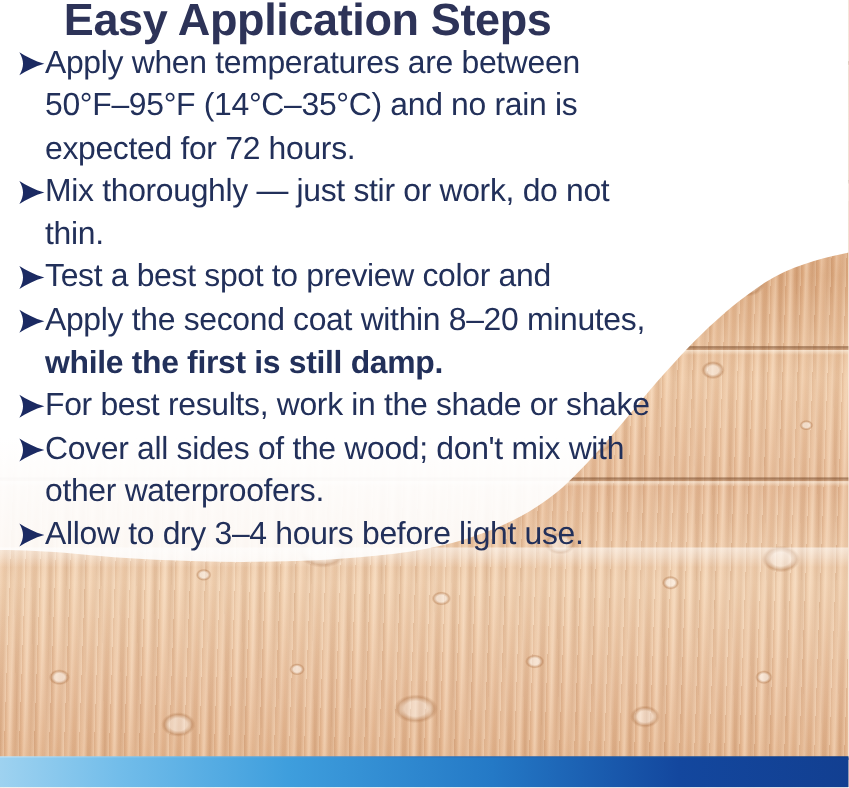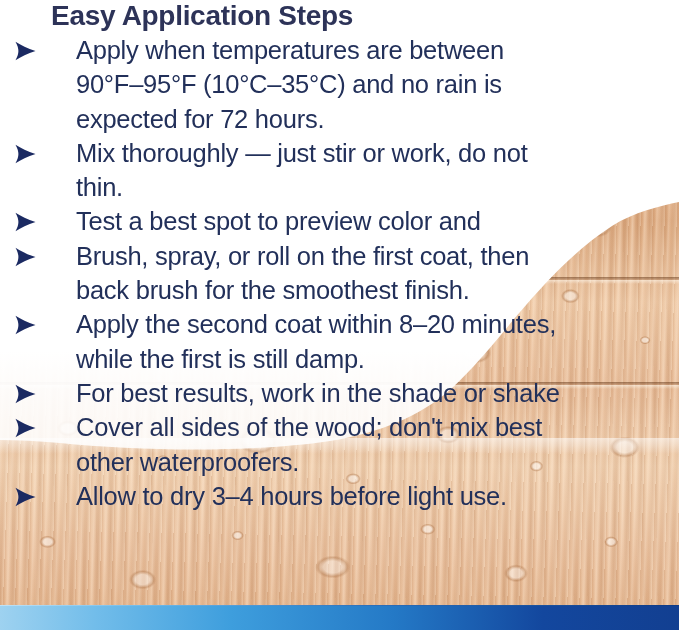--- a/index.html
+++ b/index.html
@@ -110,35 +110,35 @@
   #blue-band-top {
     position:absolute; left:0; right:0; bottom:22px; height:3px;
     background:linear-gradient(to right, #bfe2f6 0%, #6fb9e8 22%, #2b6fba 55%, #0e3a86 100%);
   }
 
   
   #content { position:absolute; inset:0; }
 
   #title {
     position:absolute; left:51px; top:-1px;
-    font-size:28px; font-weight:bold; letter-spacing:-0.3px;
+    font-size:36px; font-weight:bold; letter-spacing:-0.3px;
     color:#2d3358; line-height:34px; white-space:nowrap;
   }
 
   .steps { position:absolute; left:0; top:33px; width:679px; }
 
-  .step { position:relative; padding-left:76px; margin:0; }
+  .step { position:relative; padding-left:36px; margin:0; }
   .step-text {
     color:#22305a;
     font-size:25.5px;
     line-height:34.3px;
     letter-spacing:-0.25px;
     display:block;
   }
-  .step-text .em { font-weight:normal; }
+  .step-text .em { font-weight:bold; }
 
   .bullet {
     position:absolute; left:14px; top:8px;
     width:28px; height:20px; display:block;
   }
   .bullet svg { display:block; }
 </style>
 </head>
 <body>
 
@@ -188,21 +188,21 @@
 
   <div id="content">
     <div id="title">Easy Application Steps</div>
     <div class="steps" id="steps-list">
         <div class="step">
           <span class="bullet">
             <svg width="28" height="20" viewBox="0 0 28 20">
               <path d="M1.5,0.8 C7,4.2 13.5,7.8 21.5,10 C13.5,12.2 7,15.8 1.5,19.2 C3.6,15.4 4.4,12.6 4.4,10 C4.4,7.4 3.6,4.6 1.5,0.8 Z" fill="#1b2a62"></path>
             </svg>
           </span>
-          <span class="step-text"><span>Apply when temperatures are between</span><br><span>90°F–95°F (10°C–35°C) and no rain is</span><br><span>expected for 72 hours.</span></span>
+          <span class="step-text"><span>Apply when temperatures are between</span><br><span>50°F–95°F (14°C–35°C) and no rain is</span><br><span>expected for 72 hours.</span></span>
         </div>
         <div class="step">
           <span class="bullet">
             <svg width="28" height="20" viewBox="0 0 28 20">
               <path d="M1.5,0.8 C7,4.2 13.5,7.8 21.5,10 C13.5,12.2 7,15.8 1.5,19.2 C3.6,15.4 4.4,12.6 4.4,10 C4.4,7.4 3.6,4.6 1.5,0.8 Z" fill="#1b2a62"></path>
             </svg>
           </span>
           <span class="step-text"><span>Mix thoroughly — just stir or work, do not</span><br><span>thin.</span></span>
         </div>
         <div class="step">
@@ -212,45 +212,37 @@
             </svg>
           </span>
           <span class="step-text"><span>Test a best spot to preview color and</span><br></span>
         </div>
         <div class="step">
           <span class="bullet">
             <svg width="28" height="20" viewBox="0 0 28 20">
               <path d="M1.5,0.8 C7,4.2 13.5,7.8 21.5,10 C13.5,12.2 7,15.8 1.5,19.2 C3.6,15.4 4.4,12.6 4.4,10 C4.4,7.4 3.6,4.6 1.5,0.8 Z" fill="#1b2a62"></path>
             </svg>
           </span>
-          <span class="step-text"><span>Brush, spray, or roll on the first coat, then</span><br><span>back brush for the smoothest finish.</span></span>
-        </div>
-        <div class="step">
-          <span class="bullet">
-            <svg width="28" height="20" viewBox="0 0 28 20">
-              <path d="M1.5,0.8 C7,4.2 13.5,7.8 21.5,10 C13.5,12.2 7,15.8 1.5,19.2 C3.6,15.4 4.4,12.6 4.4,10 C4.4,7.4 3.6,4.6 1.5,0.8 Z" fill="#1b2a62"></path>
-            </svg>
-          </span>
           <span class="step-text"><span>Apply the second coat within 8–20 minutes,</span><br><span class="em">while the first is still damp.</span></span>
         </div>
         <div class="step">
           <span class="bullet">
             <svg width="28" height="20" viewBox="0 0 28 20">
               <path d="M1.5,0.8 C7,4.2 13.5,7.8 21.5,10 C13.5,12.2 7,15.8 1.5,19.2 C3.6,15.4 4.4,12.6 4.4,10 C4.4,7.4 3.6,4.6 1.5,0.8 Z" fill="#1b2a62"></path>
             </svg>
           </span>
           <span class="step-text"><span>For best results, work in the shade or shake</span><br></span>
         </div>
         <div class="step">
           <span class="bullet">
             <svg width="28" height="20" viewBox="0 0 28 20">
               <path d="M1.5,0.8 C7,4.2 13.5,7.8 21.5,10 C13.5,12.2 7,15.8 1.5,19.2 C3.6,15.4 4.4,12.6 4.4,10 C4.4,7.4 3.6,4.6 1.5,0.8 Z" fill="#1b2a62"></path>
             </svg>
           </span>
-          <span class="step-text"><span>Cover all sides of the wood; don't mix best</span><br><span>other waterproofers.</span></span>
+          <span class="step-text"><span>Cover all sides of the wood; don't mix with</span><br><span>other waterproofers.</span></span>
         </div>
         <div class="step">
           <span class="bullet">
             <svg width="28" height="20" viewBox="0 0 28 20">
               <path d="M1.5,0.8 C7,4.2 13.5,7.8 21.5,10 C13.5,12.2 7,15.8 1.5,19.2 C3.6,15.4 4.4,12.6 4.4,10 C4.4,7.4 3.6,4.6 1.5,0.8 Z" fill="#1b2a62"></path>
             </svg>
           </span>
           <span class="step-text"><span>Allow to dry 3–4 hours before light use.</span></span>
         </div>
       </div>

